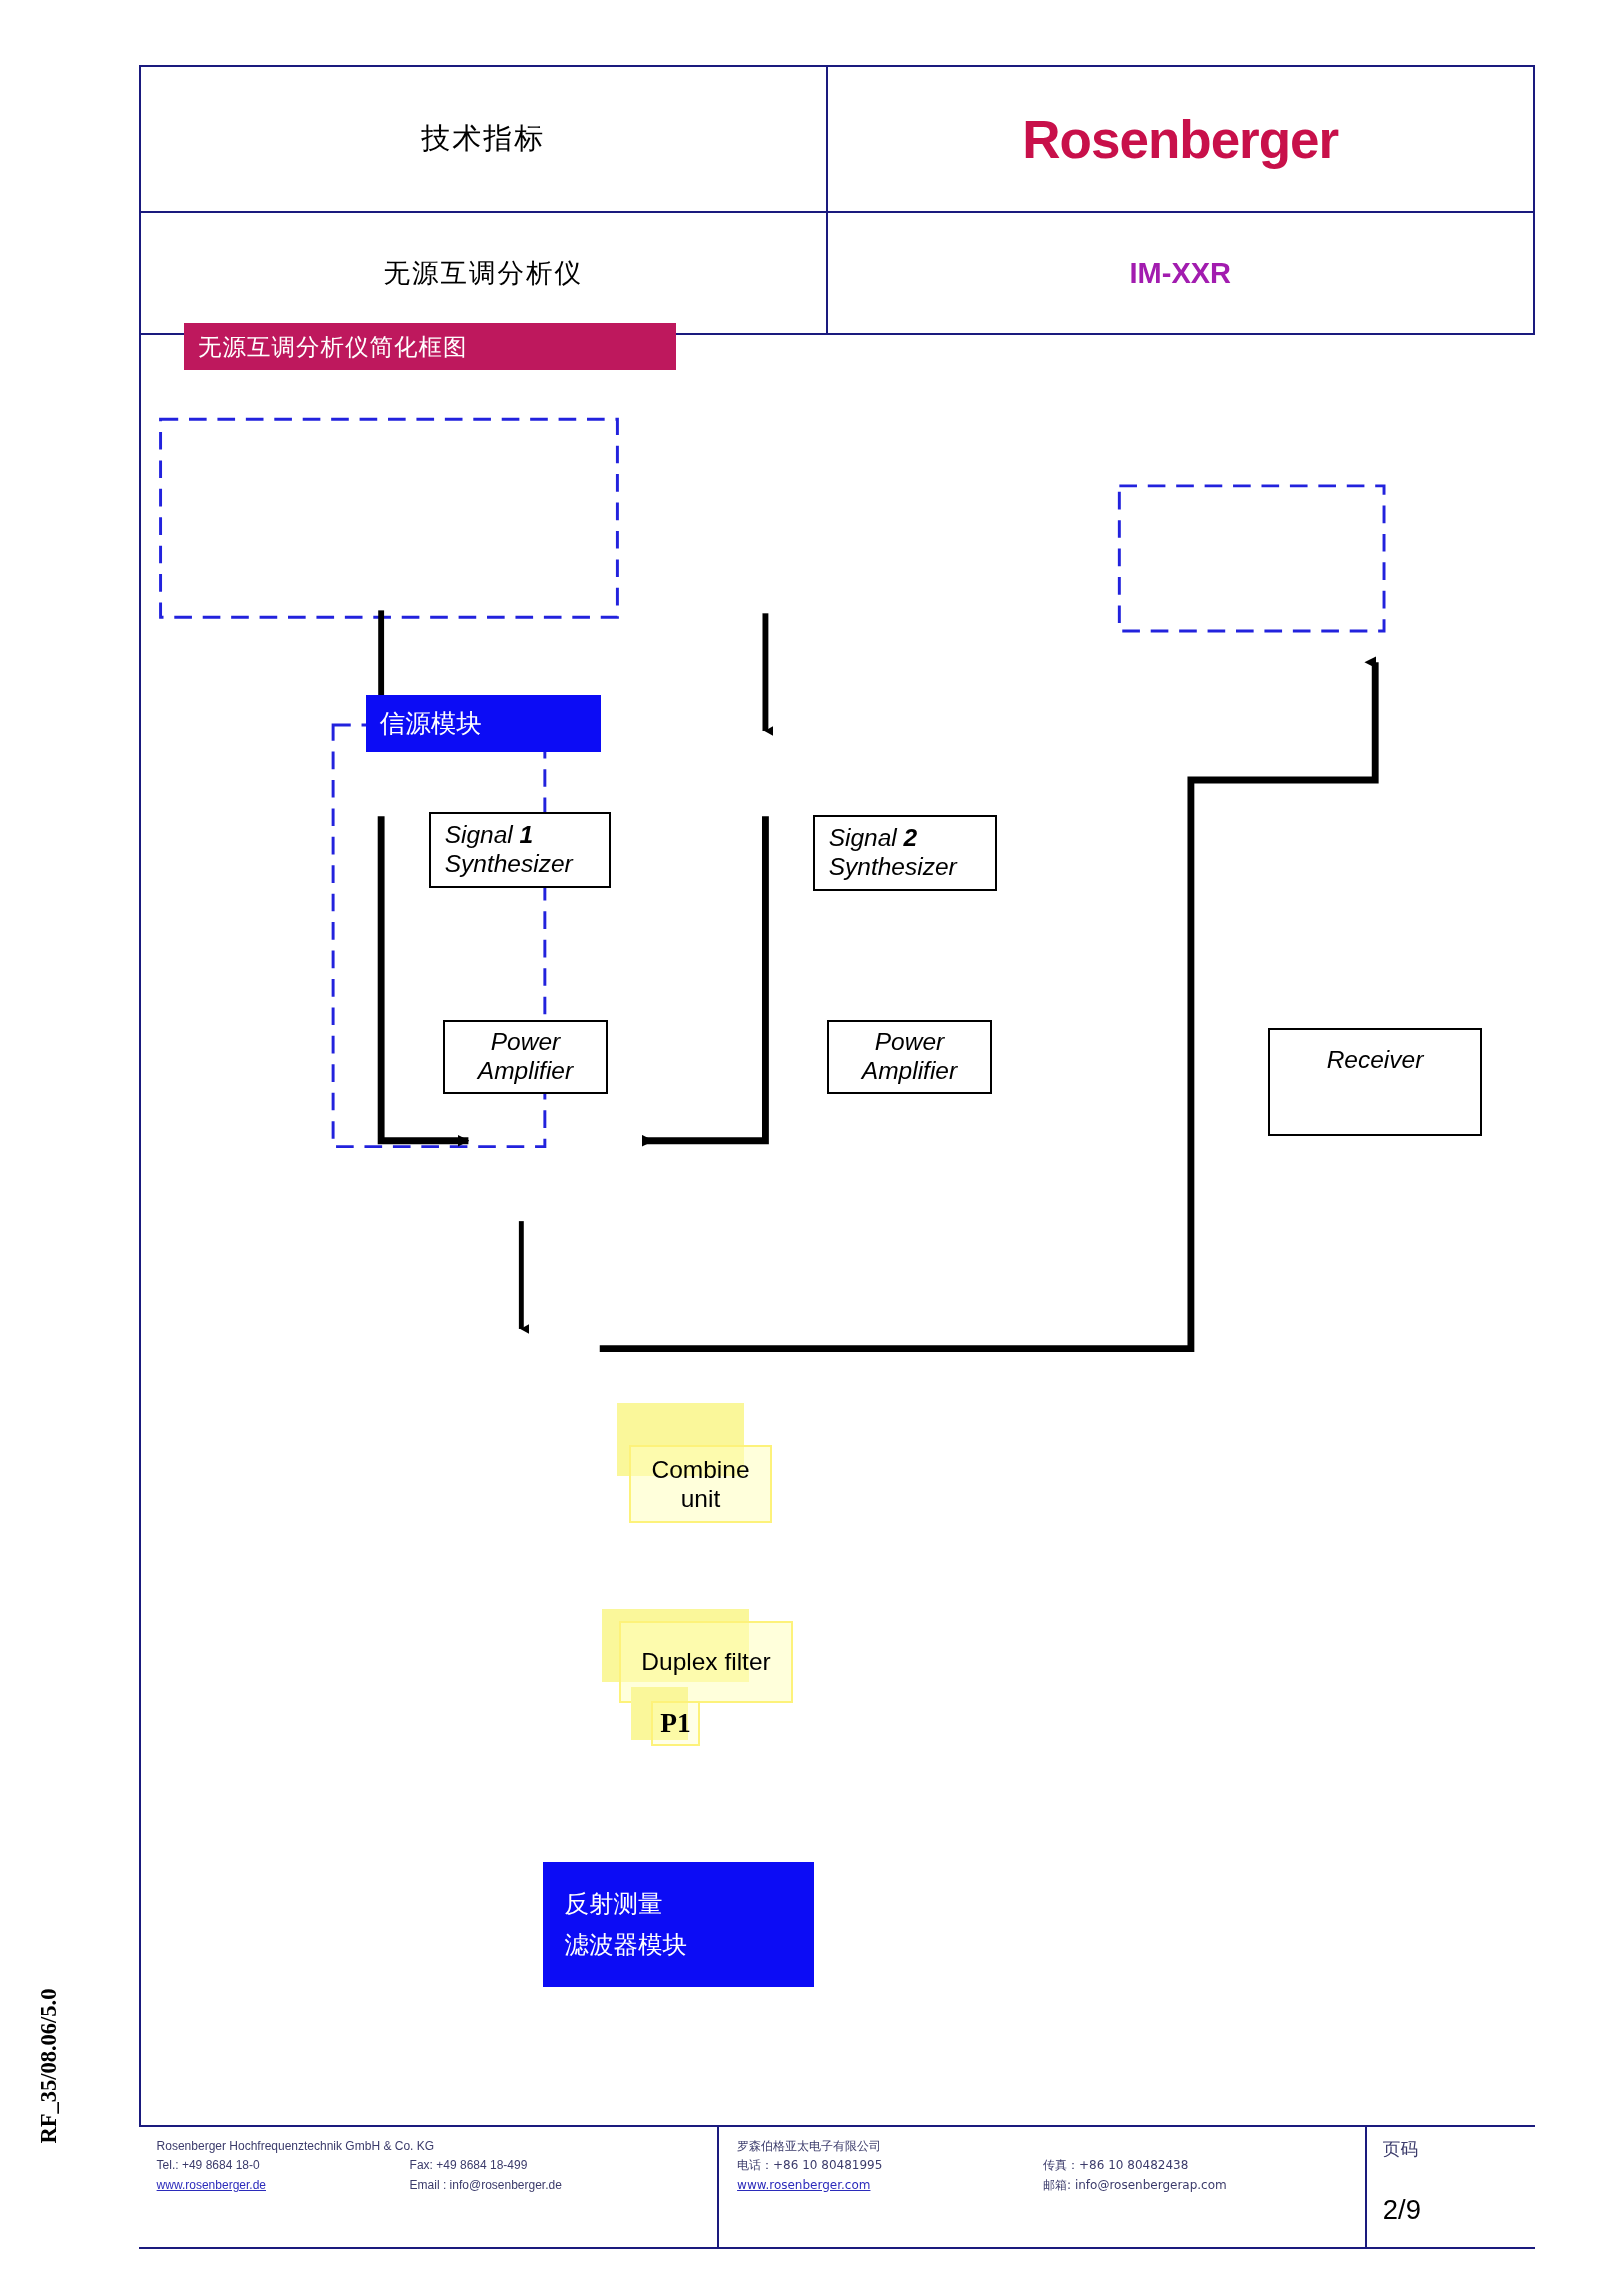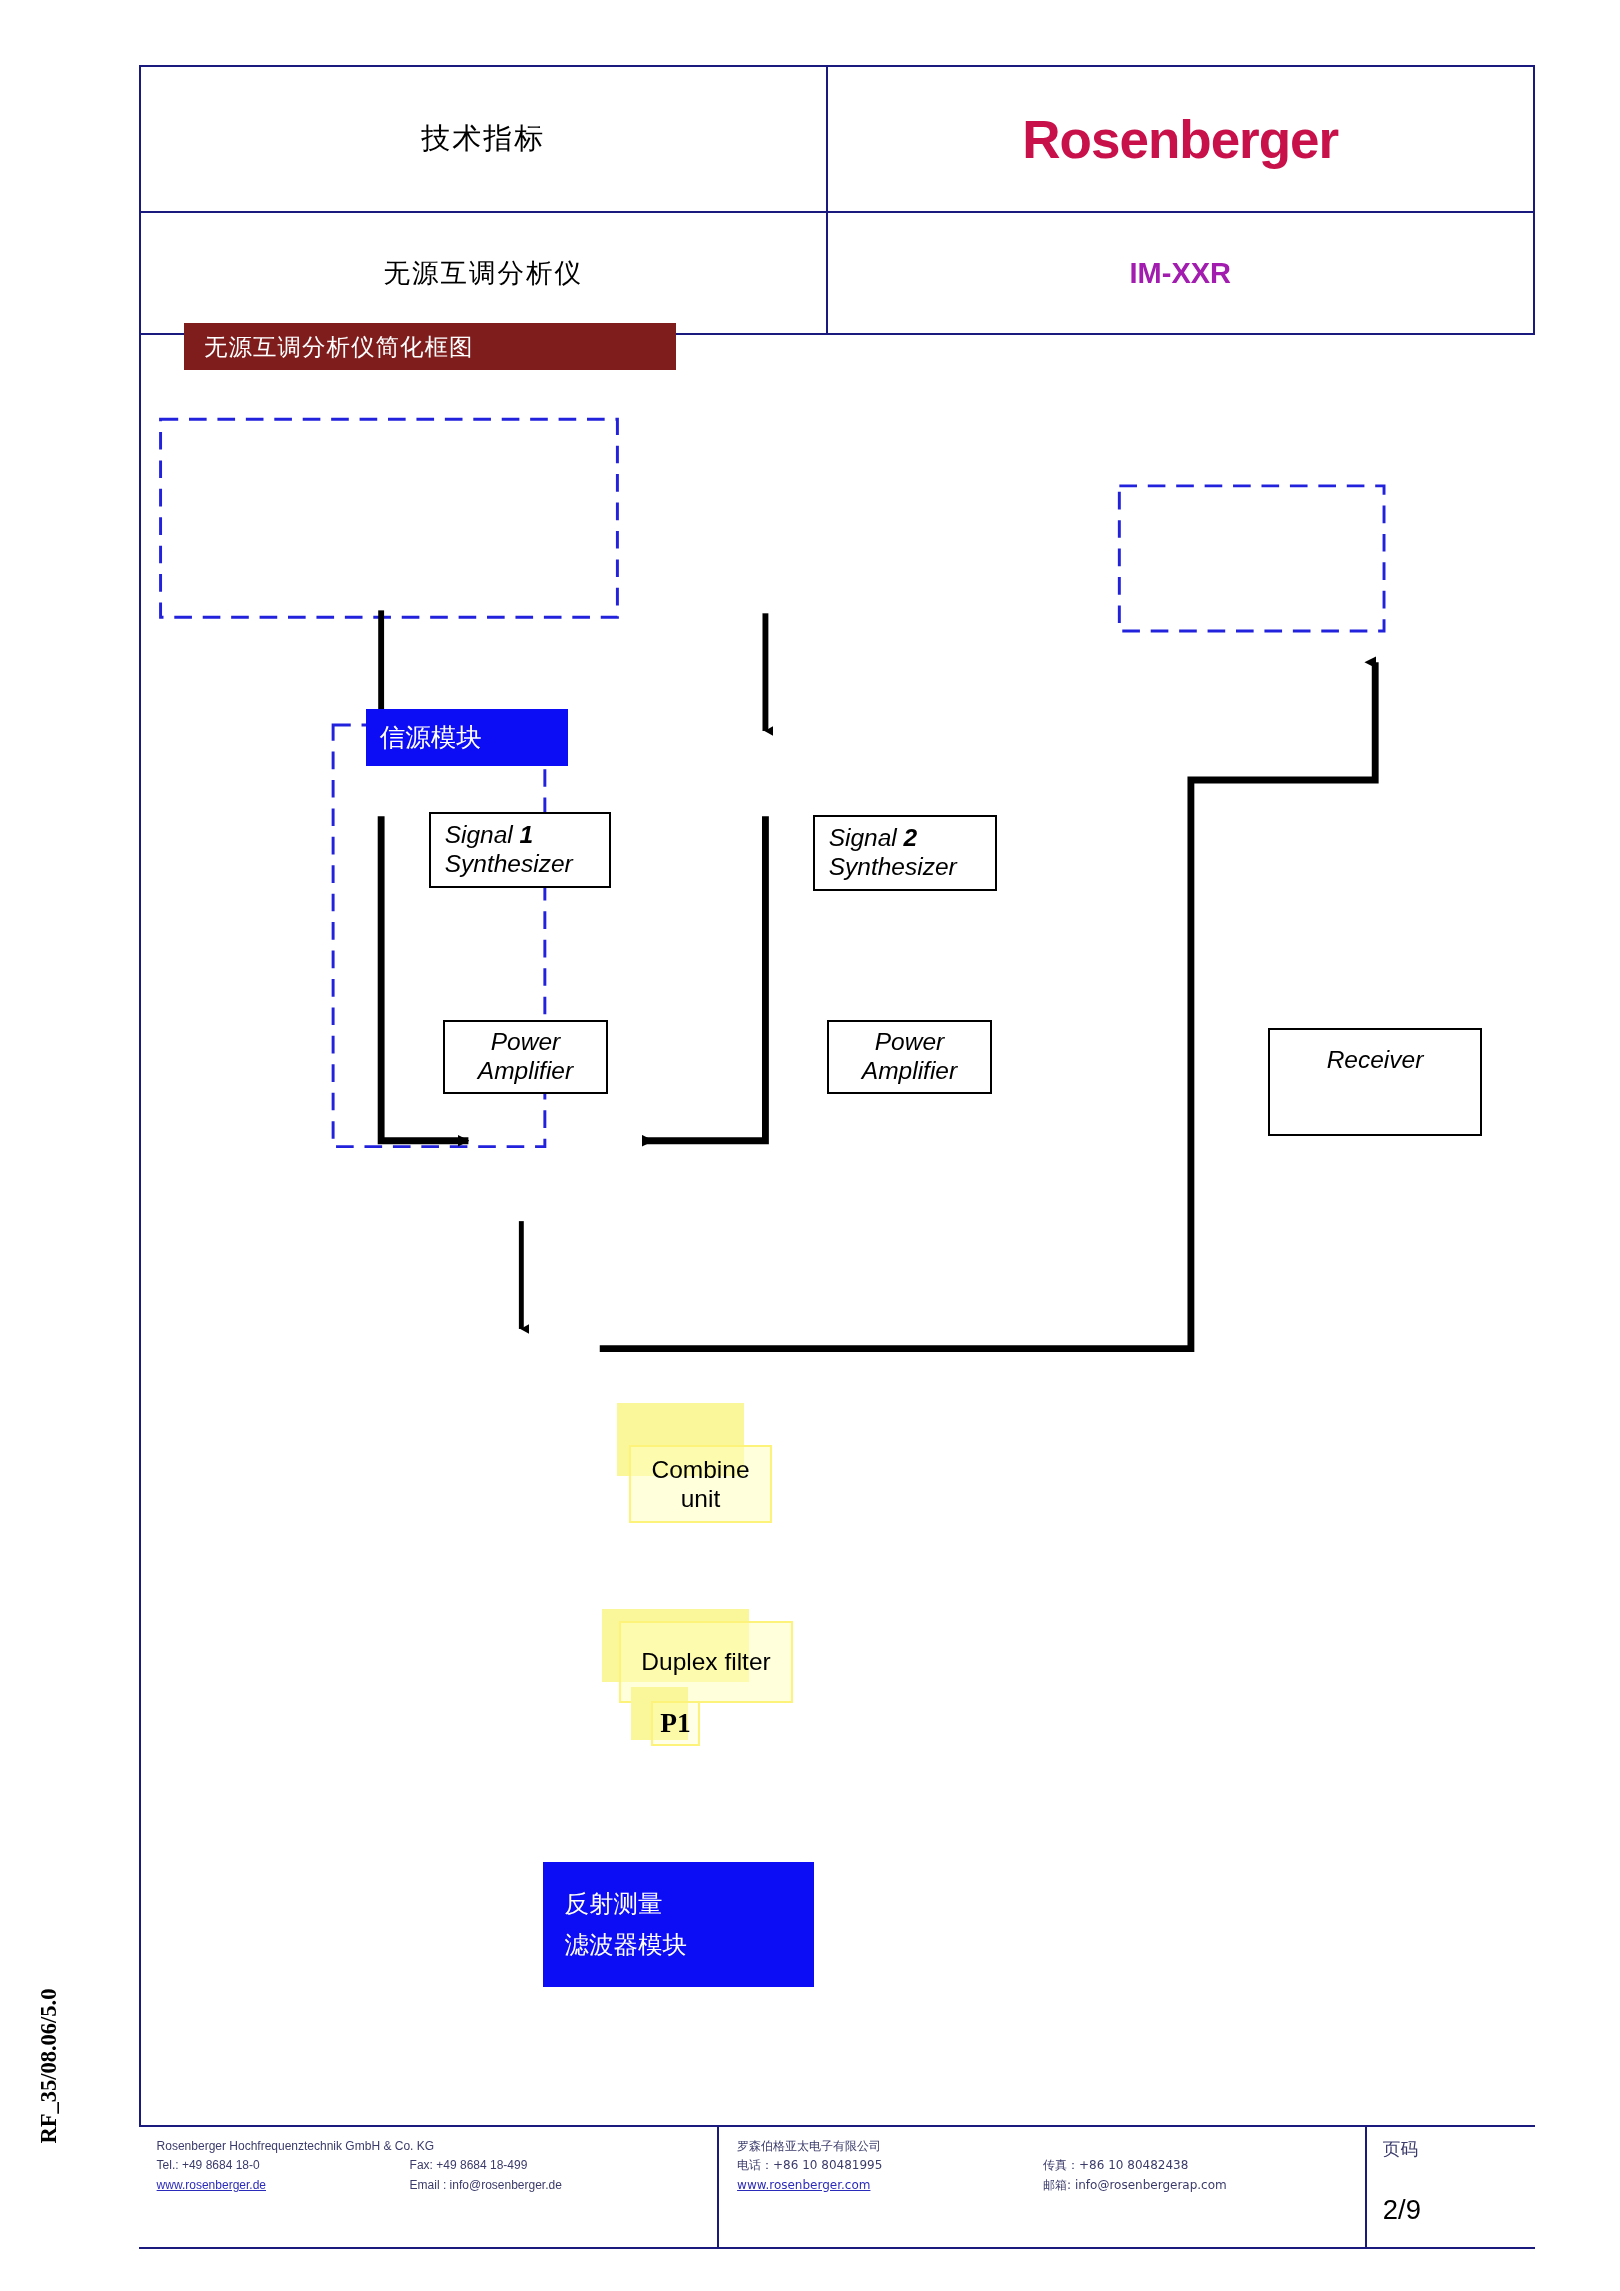--- a/index.html
+++ b/index.html
@@ -79,26 +79,26 @@
     background: #1a1a7e;
   }
 
   
   .section-banner {
     position: absolute;
     left: 184px;
     top: 323px;
     width: 492px;
     height: 47px;
-    background: #7f1d1d;
+    background: #be185d;
     color: #ffffff;
     font-size: 23.5px;
     display: flex;
     align-items: center;
-    padding-left: 20px;
+    padding-left: 14px;
     box-sizing: border-box;
     font-family: "DejaVu Sans", "Liberation Sans", sans-serif;
     letter-spacing: 1px;
   }
 
   
   #diagram {
     position: absolute;
     left: 139px;
     top: 278px;
@@ -110,22 +110,22 @@
   
   .blue-label {
     position: absolute;
     background: #0c0cf5;
     color: #ffffff;
     font-family: "DejaVu Sans", "Liberation Sans", sans-serif;
     box-sizing: border-box;
   }
   #src-module-label {
     left: 227px;
-    top: 431px;
-    width: 202px;
+    top: 417px;
+    width: 235px;
     height: 57px;
     font-size: 25.5px;
     display: flex;
     align-items: center;
     padding-left: 13.7px;
   }
   #refl-module-label {
     left: 404px;
     top: 1584px;
     width: 271px;

